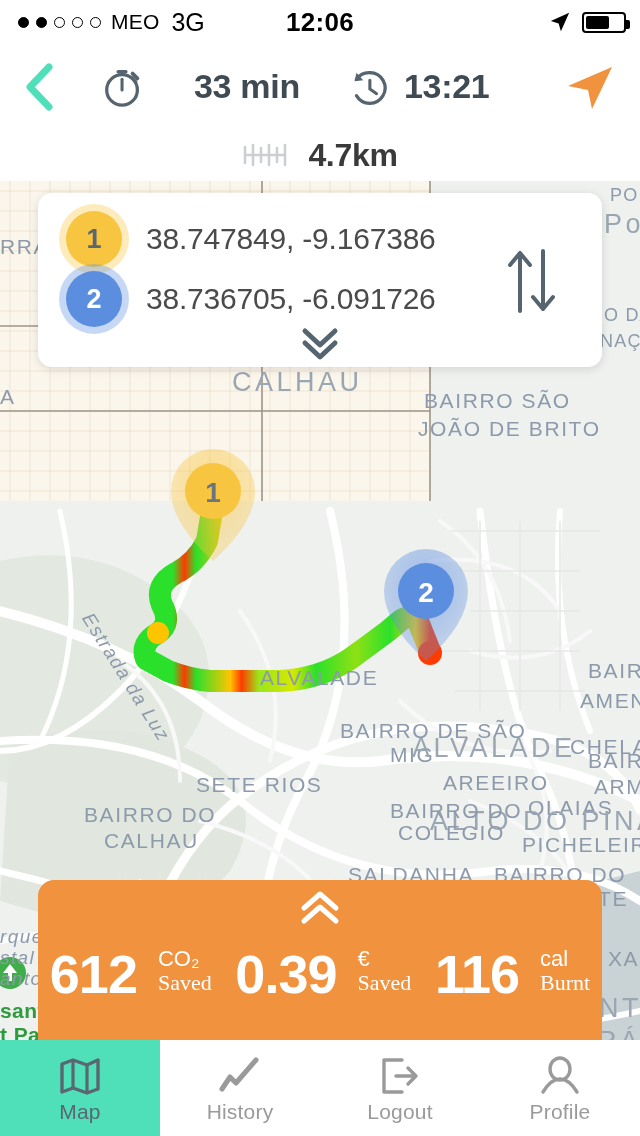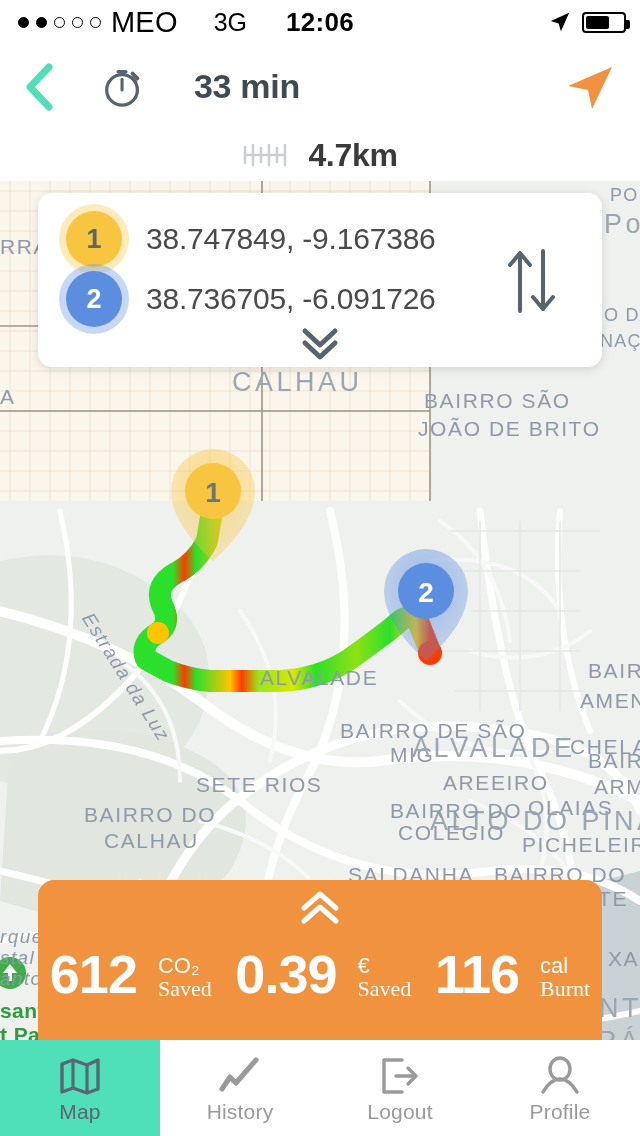--- a/index.html
+++ b/index.html
@@ -14,22 +14,22 @@
   
   .statusbar {
     position:absolute; top:0; left:0; width:640px; height:44px;
     background:#ffffff; color:#000;
     display:flex; align-items:center;
   }
   .sb-left { display:flex; align-items:center; gap:10px; margin-left:18px; }
   .dots { display:flex; gap:7px; align-items:center; }
   .dot { width:11px; height:11px; border-radius:50%; border:1.6px solid #000; }
   .dot.filled { background:#000; }
-  .sb-carrier { font-size:29px; font-weight:400; letter-spacing:.2px; }
-  .sb-net { font-size:25px; font-weight:400; margin-left:26px; }
+  .sb-carrier { font-size:21px; font-weight:400; letter-spacing:.2px; }
+  .sb-net { font-size:25px; font-weight:400; margin-left:2px; }
   .sb-time {
     position:absolute; left:0; right:0; text-align:center;
     font-size:26px; font-weight:700; letter-spacing:.3px;
   }
   .sb-right { position:absolute; right:14px; display:flex; align-items:center; gap:11px; }
   .loc-arrow { width:22px; height:22px; }
   .battery { position:relative; width:44px; height:21px; border:2px solid #000; border-radius:4px; }
   .battery::after {
     content:""; position:absolute; right:-6px; top:6px; width:4px; height:9px;
     background:#000; border-radius:0 2px 2px 0;
@@ -99,21 +99,21 @@
   
   .stats {
     position:absolute; left:38px; top:880px; width:564px; height:160px;
     background:#F0923E; border-radius:16px 16px 0 0; z-index:30;
   }
   .stats-handle { position:absolute; left:50%; transform:translateX(-50%); top:8px; width:64px; height:40px; }
   .stats-row {
     position:absolute; top:54px; left:0; width:100%; height:80px;
     display:flex; align-items:center; justify-content:space-around;
   }
-  .stat { display:flex; align-items:flex-end; gap:21px; }
+  .stat { display:flex; align-items:flex-start; gap:21px; }
   .stat-num { font-size:54px; font-weight:700; color:#fff; letter-spacing:-1px; line-height:1; }
   .stat-lab { color:#fff; font-size:22px; line-height:1.08; }
   .stat-lab .l1 { display:block; }
   .stat-lab .l2 { display:block;font-family:Liberation Serif, serif; }
 
   
   .tabbar {
     position:absolute; left:0; bottom:0; width:640px; height:96px;
     background:#ffffff; display:flex; z-index:50;
   }
@@ -167,20 +167,29 @@
           <circle cx="23" cy="27" r="16" fill="none" stroke="#55646E" stroke-width="3.4"></circle>
           <path d="M23 27 L23 16" stroke="#55646E" stroke-width="3.2" stroke-linecap="round"></path>
           <path d="M19 8 h8" stroke="#55646E" stroke-width="3.6" stroke-linecap="round"></path>
           <path d="M23 8 v4" stroke="#55646E" stroke-width="3.6"></path>
           <path d="M34 10 l5 5" stroke="#55646E" stroke-width="4" stroke-linecap="round"></path>
           <path d="M33.5 14.5 l4 4" stroke="#55646E" stroke-width="3" stroke-linecap="round"></path>
         </svg>
         <span class="metric-val">33 min</span>
       </div>
 
+      <div class="metric m-eta">
+        <svg class="metric-ico" viewBox="0 0 48 48">
+          <path d="M27 9 a16 16 0 1 1 -14 24" fill="none" stroke="#55646E" stroke-width="3.4" stroke-linecap="round"></path>
+          <path d="M27 9 a16 16 0 0 0 -14 7" fill="none" stroke="#55646E" stroke-width="3.4" stroke-linecap="round"></path>
+          <path d="M13 9 L11 18 L20 17 Z" fill="#55646E"></path>
+          <path d="M27 17 v9 l7 5" fill="none" stroke="#55646E" stroke-width="3.2" stroke-linecap="round"></path>
+        </svg>
+        <span class="metric-val">13:21</span>
+      </div>
 
       <div class="nav-btn">
         <svg viewBox="0 0 52 48">
           <path d="M48 3 L4 22 L24 26 L28 45 Z" fill="#F0923E"></path>
         </svg>
       </div>
     </div>
 
     <div class="header-row2">
       <svg class="dist-ico" viewBox="0 0 48 26">

